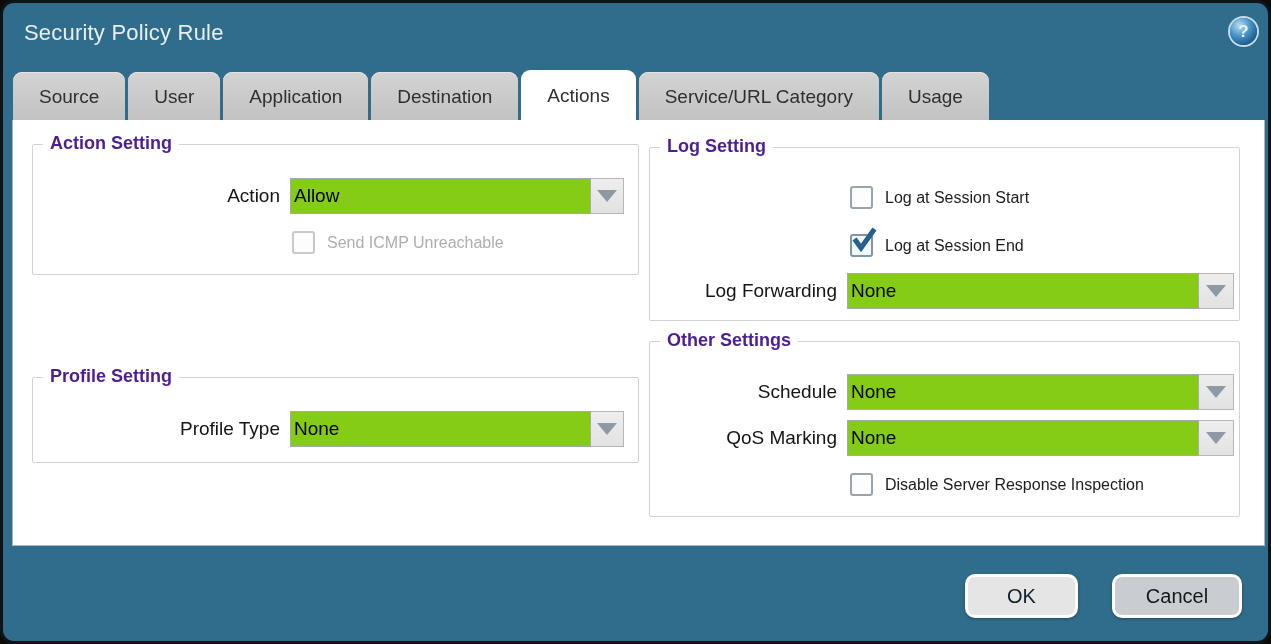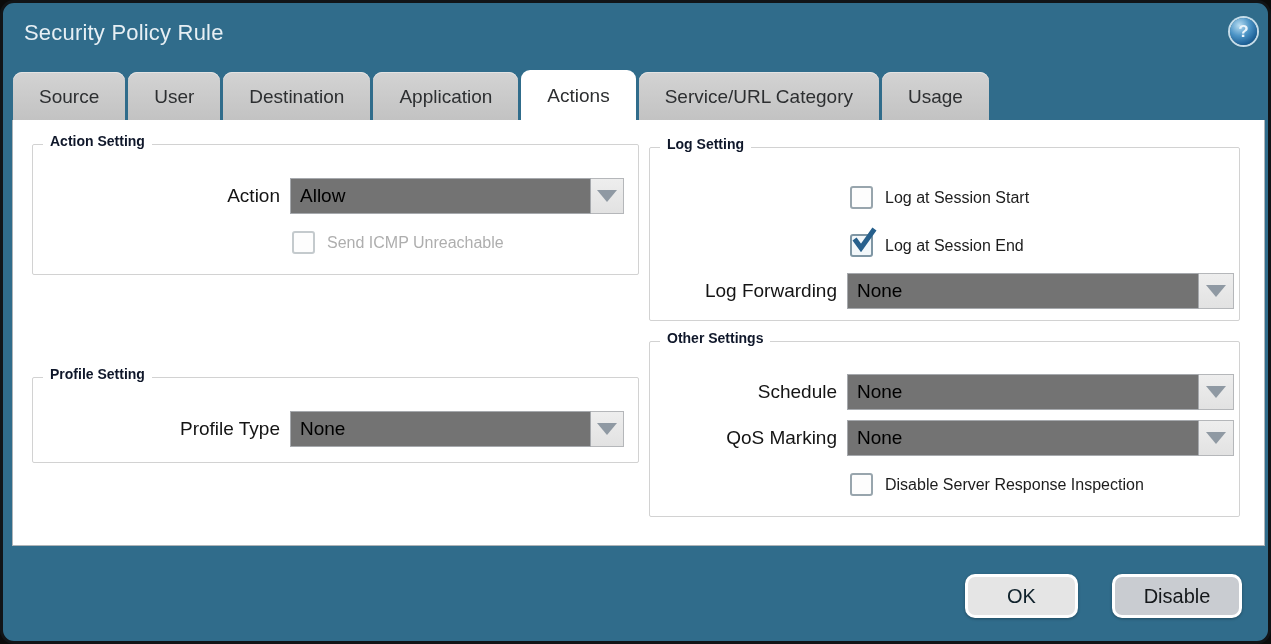--- a/index.html
+++ b/index.html
@@ -59,34 +59,34 @@
     z-index: 2;
   }
   .group {
     position: absolute;
     border: 1px solid #d2d2d2;
     border-radius: 2px;
   }
   .legend {
     position: absolute; top: -12px; left: 10px;
     background: #ffffff; padding: 0 7px;
-    font-size: 14px; font-weight: bold; color: #0f172a;
+    font-size: 18px; font-weight: bold; color: #4c1d95;
     white-space: nowrap;
   }
   .field-label {
     position: absolute; height: 36px;
     display: flex; align-items: center; justify-content: flex-end;
     font-size: 19px; color: #141414; white-space: nowrap;
   }
   .combo { position: absolute; display: flex; height: 36px; }
   .combo-value {
-    height: 36px; background: #737373;
+    height: 36px; background: #84cc16;
     border: 1px solid #a6a9ad;
     font-size: 19px; color: #000;
-    display: flex; align-items: center; padding-left: 9px;
+    display: flex; align-items: center; padding-left: 3px;
     white-space: nowrap; overflow: hidden;
   }
   .combo-btn {
     height: 36px;
     background: linear-gradient(#eeeeee, #e2e2e2);
     border: 1px solid #b5b7ba; border-left: none;
     display: flex; align-items: center; justify-content: center;
     cursor: pointer; flex: none;
   }
   .combo-btn .tri {
@@ -124,22 +124,22 @@
 
 <div class="dialog">
 
   <div class="title">Security Policy Rule</div>
 
   <div class="help">?</div>
 
   <div class="tabbar">
     <div class="tab">Source</div>
     <div class="tab">User</div>
+    <div class="tab">Application</div>
     <div class="tab">Destination</div>
-    <div class="tab">Application</div>
     <div class="tab active">Actions</div>
     <div class="tab">Service/URL Category</div>
     <div class="tab">Usage</div>
   </div>
 
   <div class="panel">
 
     <div class="group" style="left:19px; top:24px; width:607px; height:131px;">
       <span class="legend">Action Setting</span>
 
@@ -222,15 +222,15 @@
         <span class="cb">
           
         </span>
         <span class="cb-label">Disable Server Response Inspection</span>
       </div>
     </div>
 
   </div>
 
   <div class="btn btn-ok">OK</div>
-  <div class="btn btn-cancel">Disable</div>
+  <div class="btn btn-cancel">Cancel</div>
 
 </div>
 
 </body></html>

